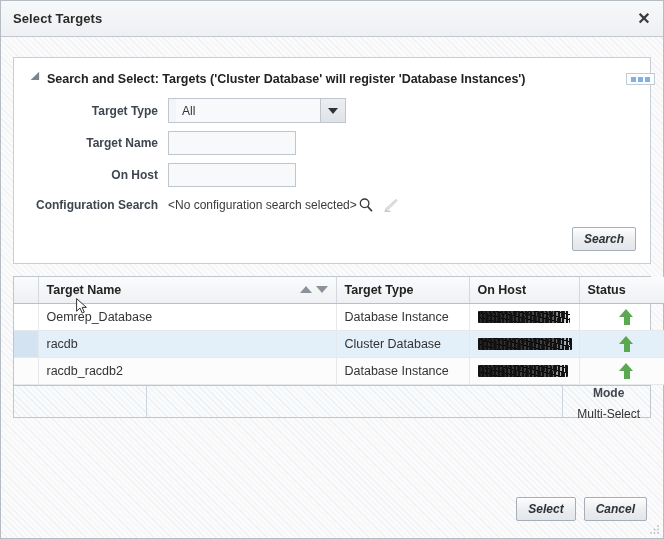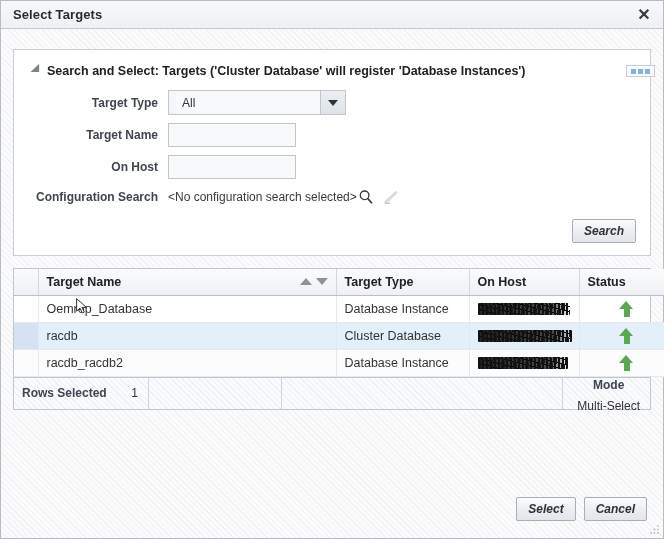--- a/index.html
+++ b/index.html
@@ -25,21 +25,21 @@
     height: 539px;
     box-sizing: border-box;
     background: #f6f7f9;
     border: 1px solid #b6bcc4;
     display: flex;
     flex-direction: column;
   }
 
   
   .titlebar {
-    height: 28px;
+    height: 36px;
     min-height: 28px;
     background: linear-gradient(to bottom, #f7f8fa 0%, #eef0f3 100%);
     border-bottom: 1px solid #c3c8cf;
     display: flex;
     align-items: center;
     justify-content: space-between;
     padding: 0 8px 0 12px;
     box-sizing: border-box;
   }
   .title-text {
@@ -523,24 +523,20 @@
             <td>racdb_racdb2</td>
             <td>Database Instance</td>
             <td><span class="redacted r4"></span></td>
             <td class="c-status"><span class="arrow-up-green"></span></td>
           </tr>
         </tbody>
       </table>
     </div>
 
     <div class="statusbar">
-      <div class="sb-cell sb-rows">
-        <span class="lbl">Rows Selected</span>
-        <span class="val">1</span>
-      </div>
       <div class="sb-cell sb-gap1"></div>
       <div class="sb-cell sb-gap2"></div>
       <div class="sb-cell sb-mode">
         <span class="lbl">Mode</span>
         <span class="val">Multi-Select</span>
       </div>
     </div>
 
     <div class="footer">
       <button class="btn">Select</button>

